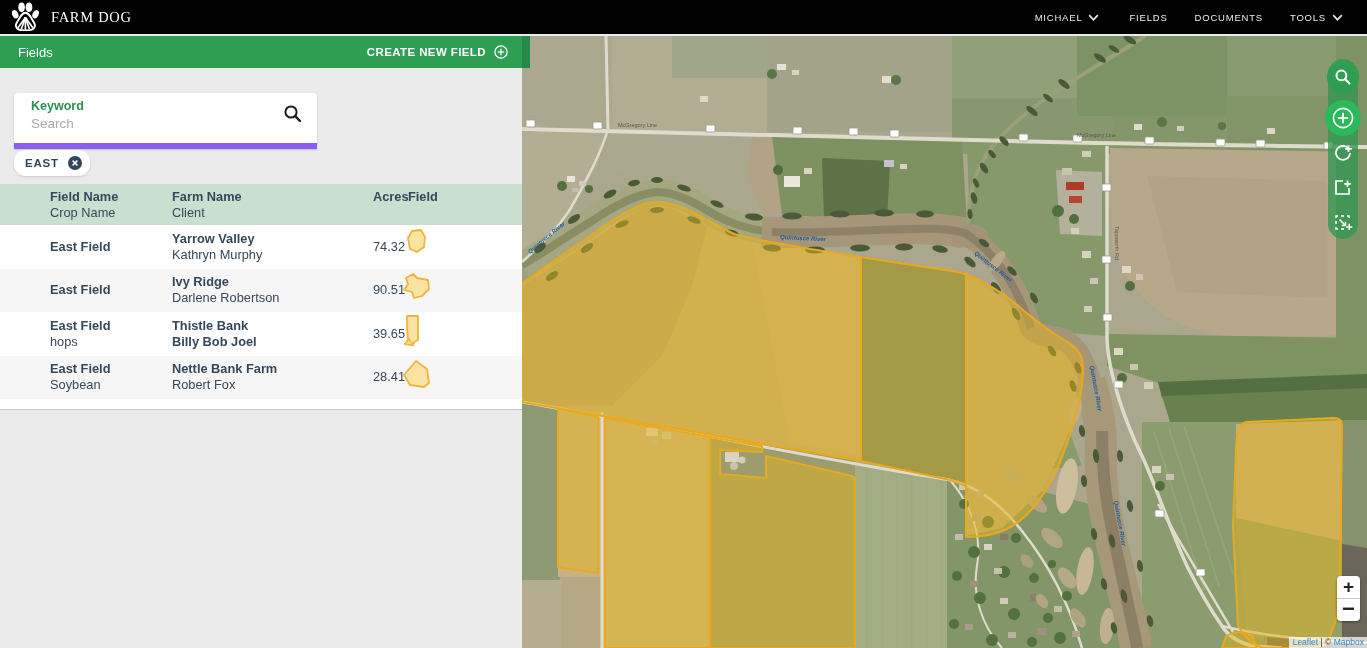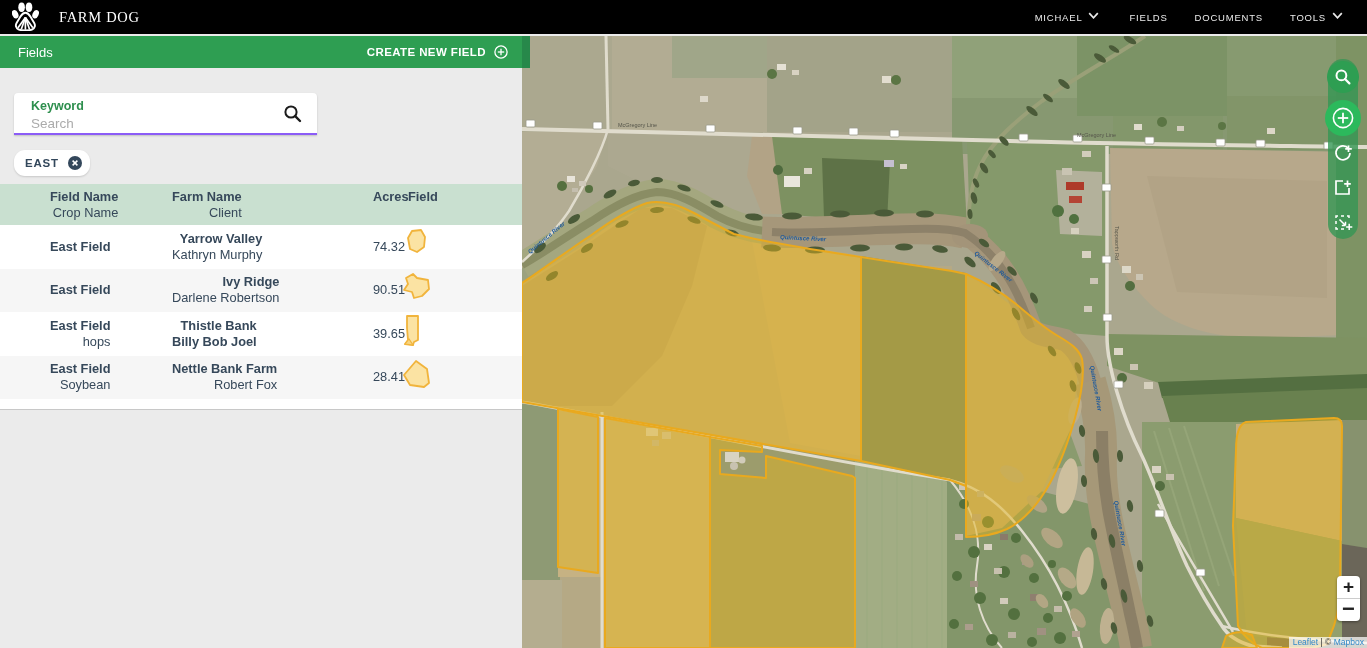--- a/index.html
+++ b/index.html
@@ -2,47 +2,47 @@
 <html><head>
 <meta charset="utf-8">
 <style>
 * { margin:0; padding:0; box-sizing:border-box; }
 html,body { width:1367px; height:648px; overflow:hidden; background:#ebebeb; font-family:"Liberation Sans", sans-serif; }
 #app { position:relative; width:1367px; height:648px; }
 
 
 #topbar { position:absolute; left:0; top:0; width:1367px; height:34px; background:#000; }
 #logo { position:absolute; left:12px; top:2px; display:flex; align-items:center; }
-#logoname { font-family:"Liberation Serif", serif; color:#fff; font-size:14.5px; letter-spacing:0.7px; margin-left:20px; margin-top:1px; }
+#logoname { font-family:"Liberation Serif", serif; color:#fff; font-size:14.5px; letter-spacing:0.7px; margin-left:12px; margin-top:1px; }
 #nav { position:absolute; right:0; top:0; height:34px; display:flex; align-items:center; color:#ececec; font-size:9.5px; letter-spacing:0.8px; }
-#nav .it { display:flex; align-items:flex-start; }
+#nav .it { display:flex; align-items:center; }
 #nav svg { margin-left:6px; }
 
 
 #panel { position:absolute; left:0; top:34px; width:522px; height:614px; background:#ebebeb; }
 #greenbar { position:absolute; left:0; top:2px; width:522px; height:32px; background:#2e9e52; color:#fff; display:flex; align-items:center; }
 #greenbar .t { font-size:13px; margin-left:18px; }
 #greenbar .c { position:absolute; right:14px; display:flex; align-items:center; font-weight:bold; font-size:11.5px; letter-spacing:0.4px; }
 #greenbar .c svg { margin-left:8px; }
 #greenedge { position:absolute; left:522px; top:36px; width:8px; height:32px; background:#27884a; z-index:30; }
 
-.card { position:absolute; top:59px; height:42px; background:#fff; border-radius:4px 4px 0 0; border-bottom:2px solid #8b5cf6; box-shadow:0 1px 2px rgba(0,0,0,0.18); }
+.card { position:absolute; top:59px; height:56px; background:#fff; border-radius:4px 4px 0 0; border-bottom:6px solid #8b5cf6; box-shadow:0 1px 2px rgba(0,0,0,0.18); }
 #kwcard { left:14px; width:303px; }
 #kwcard .lbl { position:absolute; left:17px; top:6px; color:#2e8f4e; font-weight:bold; font-size:12.5px; }
 #kwcard .ph { position:absolute; left:17px; top:23px; color:#ababab; font-size:13.5px; }
 #kwcard svg { position:absolute; right:15px; top:11px; }
 #spcard { left:331px; width:180px; }
 #spcard .lbl { position:absolute; left:16px; top:6px; color:#2e8f4e; font-weight:bold; font-size:12.5px; }
 .cb { position:absolute; top:22px; display:flex; align-items:center; color:#37485a; font-size:13.5px; }
 .cb .box { width:13px; height:13px; border:2px solid #7c7c7c; border-radius:2px; margin-right:6px; display:flex; align-items:center; justify-content:center; }
 
 #chip { position:absolute; left:14px; top:116px; height:26px; background:#fff; border-radius:11px; display:flex; align-items:center; padding:0 8px 0 11px; box-shadow:0 1px 2px rgba(0,0,0,0.15); }
 #chip .t { color:#33475b; font-weight:bold; font-size:11.5px; letter-spacing:0.8px; margin-right:9px; }
 
-#tbl { position:absolute; left:0; top:150px; width:522px;text-align:right; }
+#tbl { position:absolute; left:0; top:150px; width:522px; }
 .trow { position:relative; width:522px; }
 .hdr { height:41px; background:#c9e0d0; }
 .r { height:43.5px; background:#fff; }
 .r.alt { background:#f6f6f6; }
 #tbl .pad { height:11px; background:#fff; border-bottom:1px solid #c8c8c8; }
 .cell { position:absolute; color:#36485a; font-size:12.8px; line-height:16px; }
 .c1 { left:50px; top:50%; transform:translateY(-50%); }
 .c2 { left:172px; top:50%; transform:translateY(-50%); }
 .c3 { left:328px; top:50%; transform:translateY(-50%);margin-left:45px; }
 .c4 { left:400px; top:50%; transform:translateY(-50%); }

